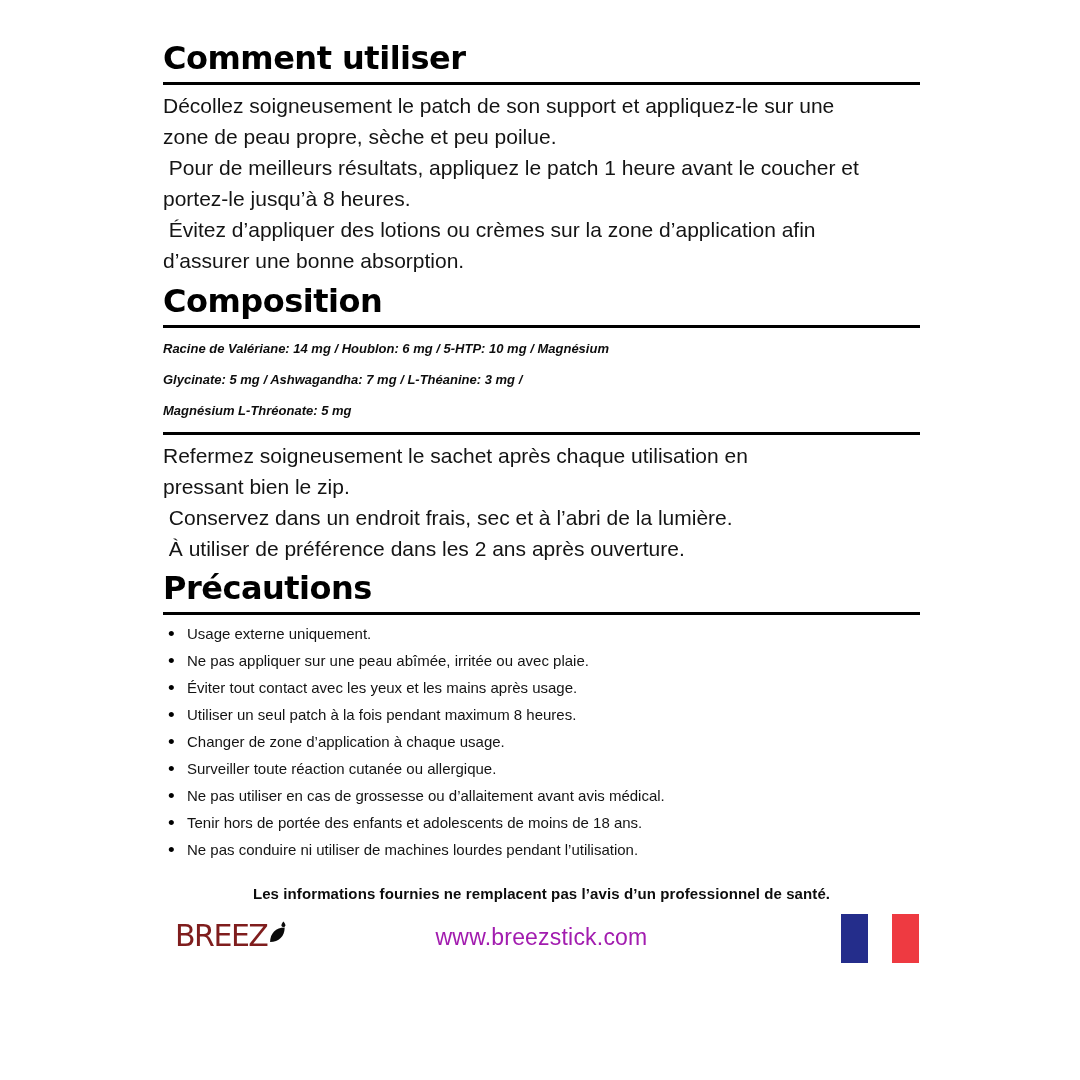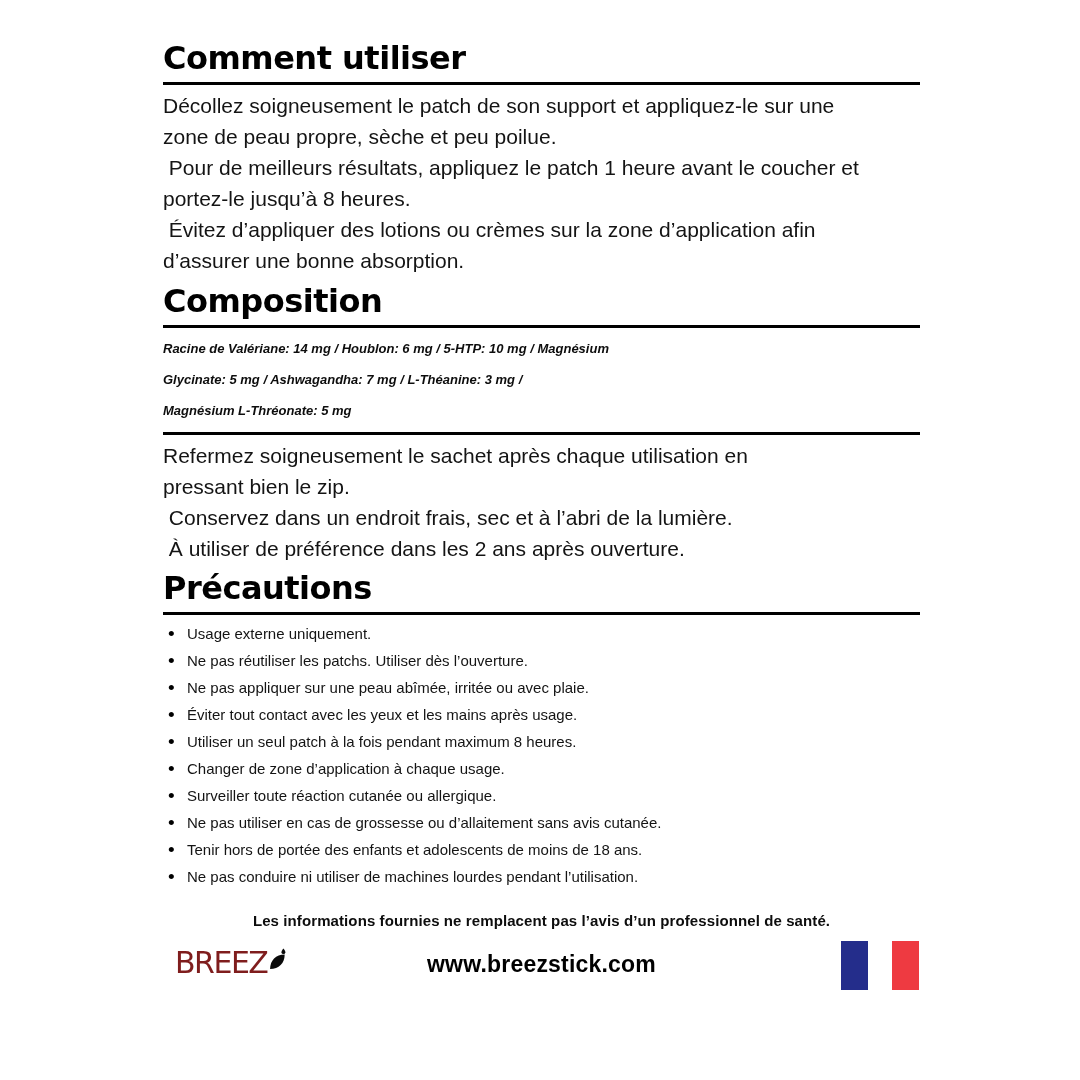--- a/index.html
+++ b/index.html
@@ -42,21 +42,21 @@
 
   .footer-row { position:relative; height:60px; margin-top:12px; }
   .brand {
     position:absolute; left:12px; top:6px; display:flex; align-items:flex-start;
     font-family:"DejaVu Sans", sans-serif; font-weight:400; font-size:30px;
     letter-spacing:-1.5px; color:#7f1d1d; line-height:32px;
   }
   .brand .leaf { width:20px; height:22px; margin-left:1px; margin-top:1px; }
   .website {
     position:absolute; left:0; right:0; top:10px; text-align:center;
-    font-weight:bold; font-size:23px; color:#000000; letter-spacing:0.2px;
+    font-weight:normal; font-size:23px; color:#a21caf; letter-spacing:0.2px;
   }
   .flag { position:absolute; left:678px; top:0; display:flex; width:78px; height:49px; }
   .flag .bar { height:100%; }
   .flag .b1 { width:27px; }
   .flag .b2 { width:24px; }
   .flag .b3 { width:27px; }
 </style>
 </head>
 <body>
 
@@ -88,27 +88,26 @@
 pressant bien le zip.
  Conservez dans un endroit frais, sec et à l’abri de la lumière.
  À utiliser de préférence dans les 2 ans après ouverture.</p>
     </section>
 
     <section class="sec-4">
       <h2 class="section-title">Précautions</h2>
       <hr class="rule">
       <ul class="precautions">
         <li>Usage externe uniquement.</li>
-        <li>Ne pas réutiliser les patchs. Utiliser dès l’ouverture.</li>
         <li>Ne pas appliquer sur une peau abîmée, irritée ou avec plaie.</li>
         <li>Éviter tout contact avec les yeux et les mains après usage.</li>
         <li>Utiliser un seul patch à la fois pendant maximum 8 heures.</li>
         <li>Changer de zone d’application à chaque usage.</li>
         <li>Surveiller toute réaction cutanée ou allergique.</li>
-        <li>Ne pas utiliser en cas de grossesse ou d’allaitement sans avis cutanée.</li>
+        <li>Ne pas utiliser en cas de grossesse ou d’allaitement avant avis médical.</li>
         <li>Tenir hors de portée des enfants et adolescents de moins de 18 ans.</li>
         <li>Ne pas conduire ni utiliser de machines lourdes pendant l’utilisation.</li>
       </ul>
     </section>
 
     <div class="disclaimer">Les informations fournies ne remplacent pas l’avis d’un professionnel de santé.</div>
 
     <div class="footer-row">
       <div class="brand">
         <span>BREEZ</span>

